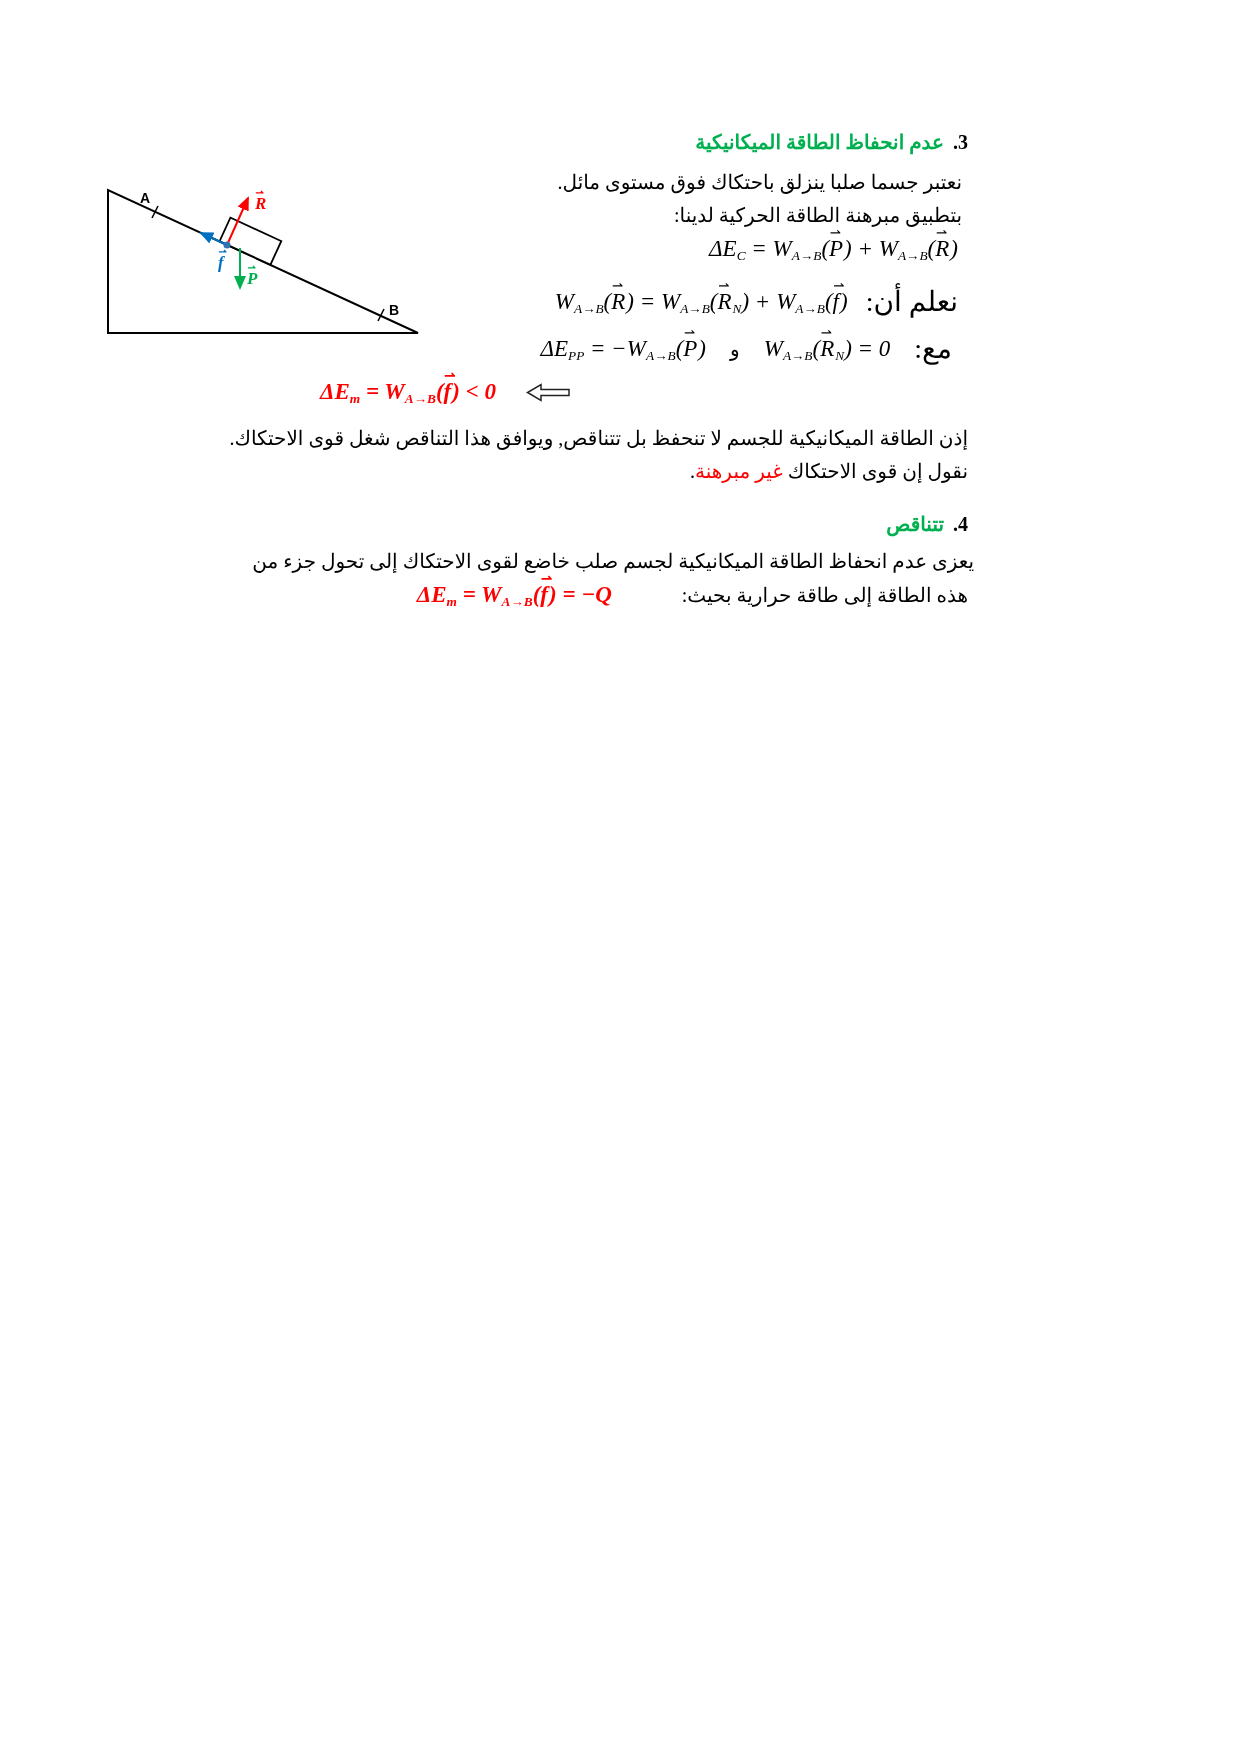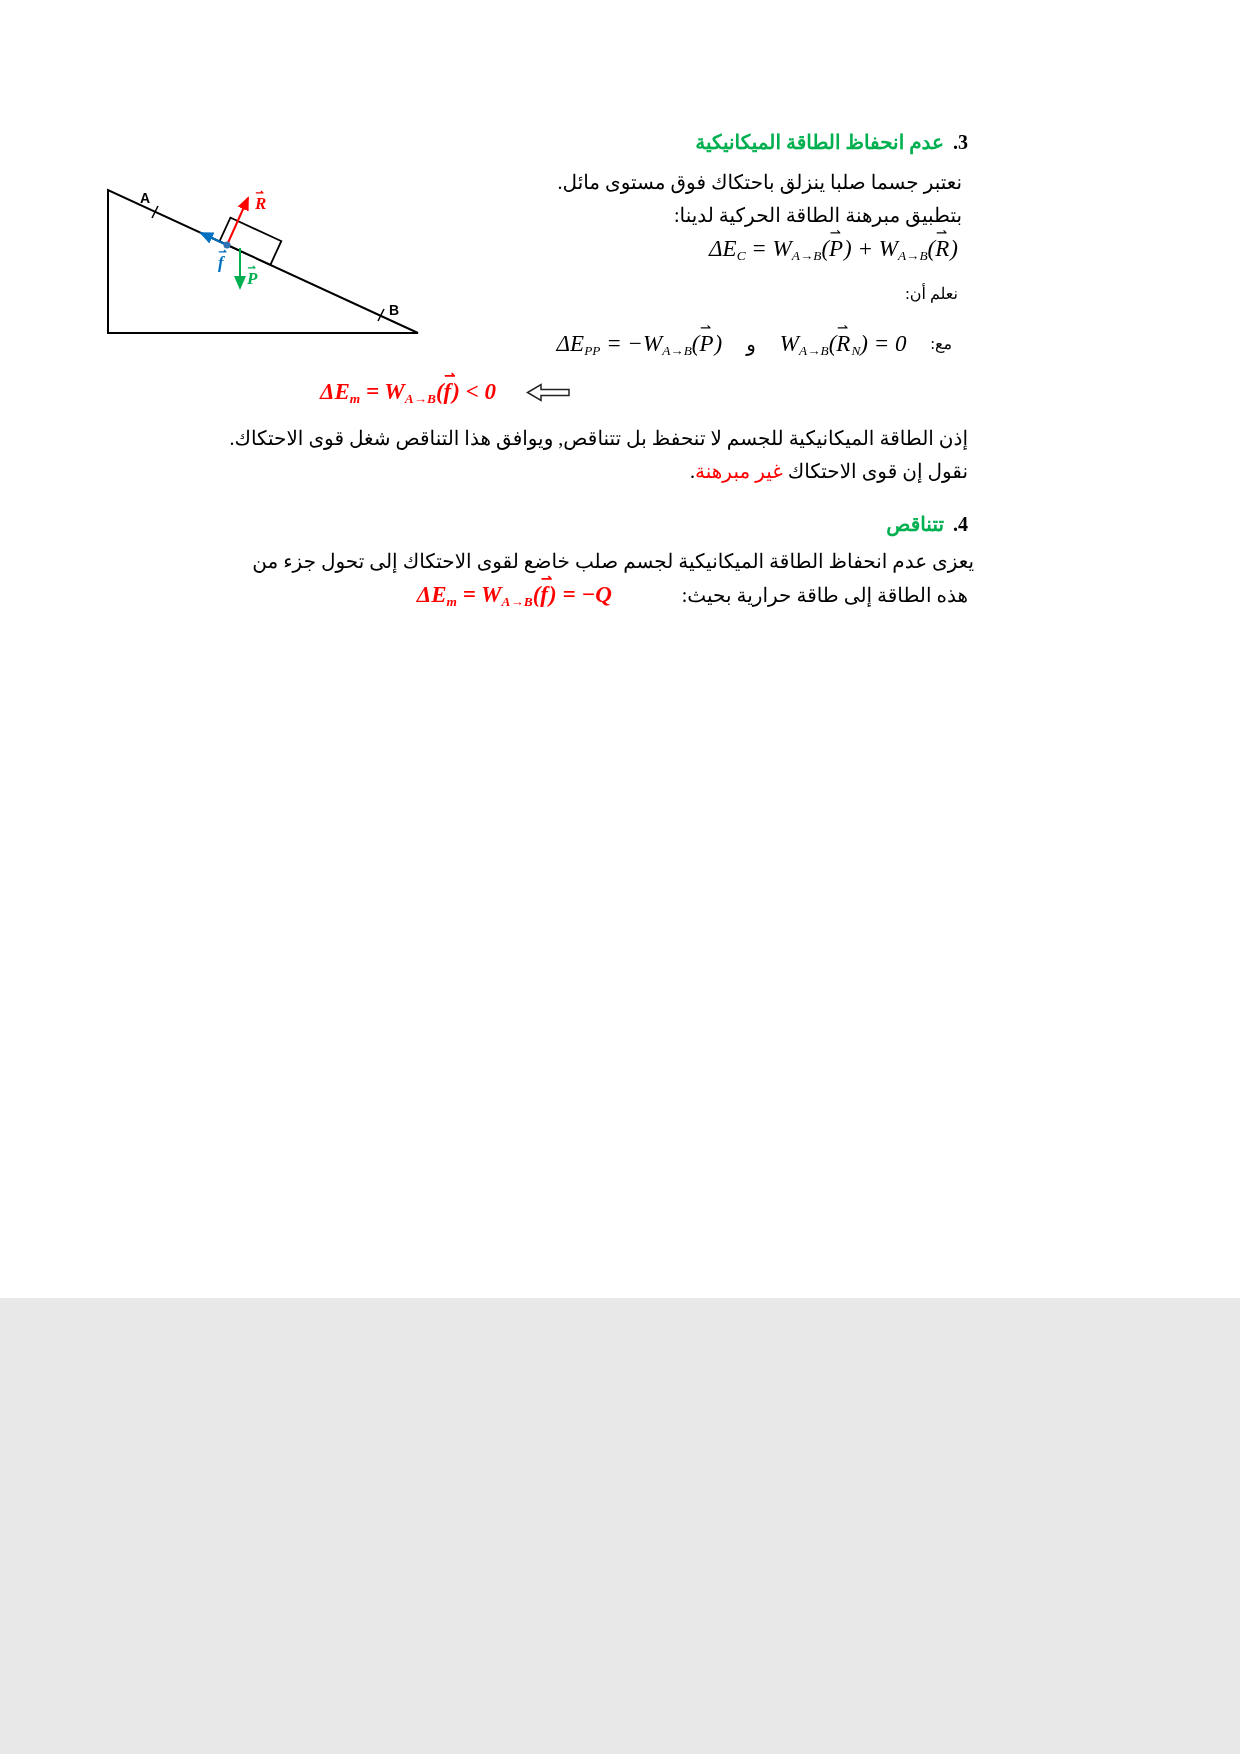--- a/index.html
+++ b/index.html
@@ -1,32 +1,32 @@
 <!DOCTYPE html>
 <html><head>
 <meta charset="utf-8">
 <style>
   html,body{margin:0;padding:0;background:#e8e8e8;}
-  .page{position:relative;width:1240px;height:1298px;background:#ffffff;margin:0 auto;
+  .page{position:relative;width:1240px;height:1754px;background:#ffffff;margin:0 auto;
         font-family:"Liberation Serif",serif;color:#000;overflow:hidden;}
   .abs{position:absolute;}
   .ar{direction:rtl;text-align:right;font-size:20px;white-space:nowrap;line-height:1.45;}
   .heading{font-weight:bold;font-size:20px;}
   .h-num{color:#000000;margin-left:9px;font-family:"Liberation Serif",serif;}
   .h-title{color:#00B050;}
   .eq{direction:ltr;unicode-bidi:isolate;font-family:"Liberation Serif",serif;
       font-style:italic;font-size:23px;white-space:nowrap;line-height:1.3;}
   .eq.red{color:#FF0000;font-weight:bold;}
   .redtxt{color:#FF0000;}
   .tk-sub{font-size:0.58em;vertical-align:-0.28em;letter-spacing:0;}
   .tk-vec{position:relative;display:inline-block;margin-right:1px;}
   .tk-vec::after{content:"⇀";position:absolute;left:0.05em;top:-0.62em;
                  font-size:0.58em;font-style:normal;line-height:1;}
   .line{display:flex;direction:rtl;align-items:center;gap:18px;}
-  .lbl{font-size:16px;}
+  .lbl{font-size:28px;}
   .vlbl{position:absolute;font-style:italic;font-weight:bold;font-size:17px;
         font-family:"Liberation Serif",serif;}
   .lblR{color:#FF0000;}
   .lblf{color:#0070C0;}
   .lblP{color:#00B050;}
 </style>
 </head>
 <body>
 
 <div class="page">
@@ -66,20 +66,21 @@
     </svg>
     <span class="vlbl lblR tk-vec" style="left:155px;top:12px;">R</span>
     <span class="vlbl lblf tk-vec" style="left:118px;top:71px;">f</span>
     <span class="vlbl lblP tk-vec" style="left:147px;top:87px;">P</span>
   </div>
 
   <div class="abs eq" style="top:234px;right:282px;"><span>ΔE</span><span class="tk-sub">C</span><span> = </span><span>W</span><span class="tk-sub">A→B</span><span>(</span><span class="tk-vec">P</span><span>) + </span><span>W</span><span class="tk-sub">A→B</span><span>(</span><span class="tk-vec">R</span><span>)</span></div>
 
   <div class="abs line" style="top:282px;right:282px;">
     <span class="ar lbl">نعلم أن:</span>
+    <span class="eq"><span>W</span><span class="tk-sub">A→B</span><span>(</span><span class="tk-vec">R</span><span>) = </span><span>W</span><span class="tk-sub">A→B</span><span>(</span><span class="tk-vec">R</span><span class="tk-sub">N</span><span>) + </span><span>W</span><span class="tk-sub">A→B</span><span>(</span><span class="tk-vec">f</span><span>)</span></span>
   </div>
 
   <div class="abs line" style="top:329px;right:288px;gap:24px;">
     <span class="ar lbl">مع:</span>
     <span class="eq"><span>W</span><span class="tk-sub">A→B</span><span>(</span><span class="tk-vec">R</span><span class="tk-sub">N</span><span>) = 0</span></span>
     <span class="ar">و</span>
     <span class="eq"><span>ΔE</span><span class="tk-sub">PP</span><span> = −</span><span>W</span><span class="tk-sub">A→B</span><span>(</span><span class="tk-vec">P</span><span>)</span></span>
   </div>
 
   <div class="abs" style="top:377px;left:320px;display:flex;align-items:center;gap:30px;direction:ltr;justify-content:space-between;">

